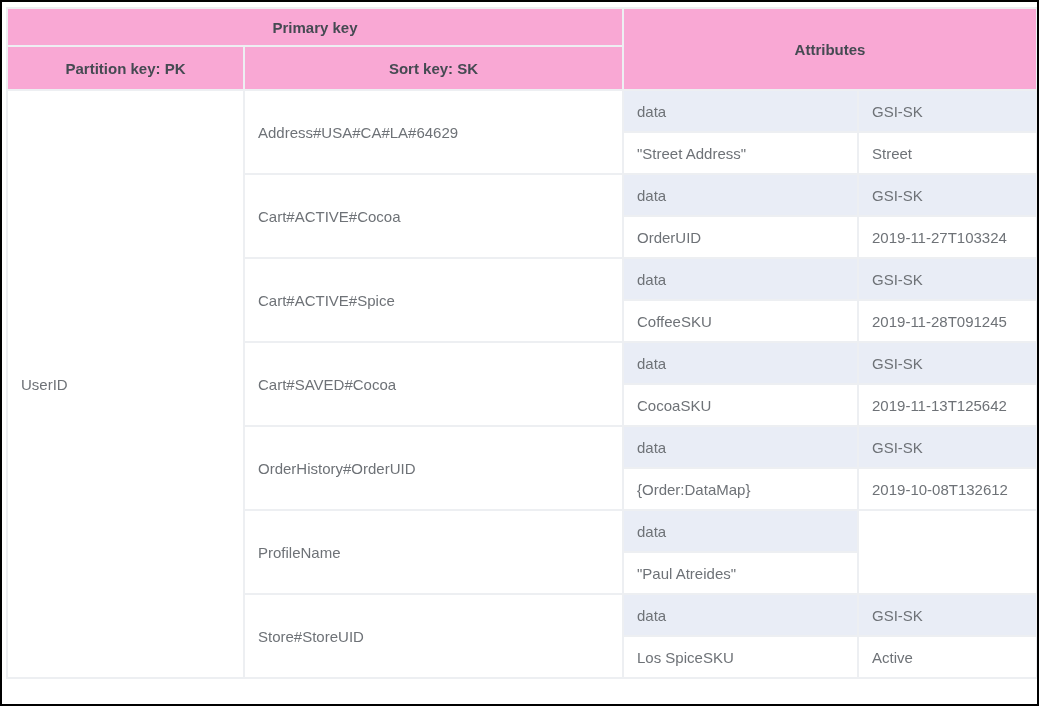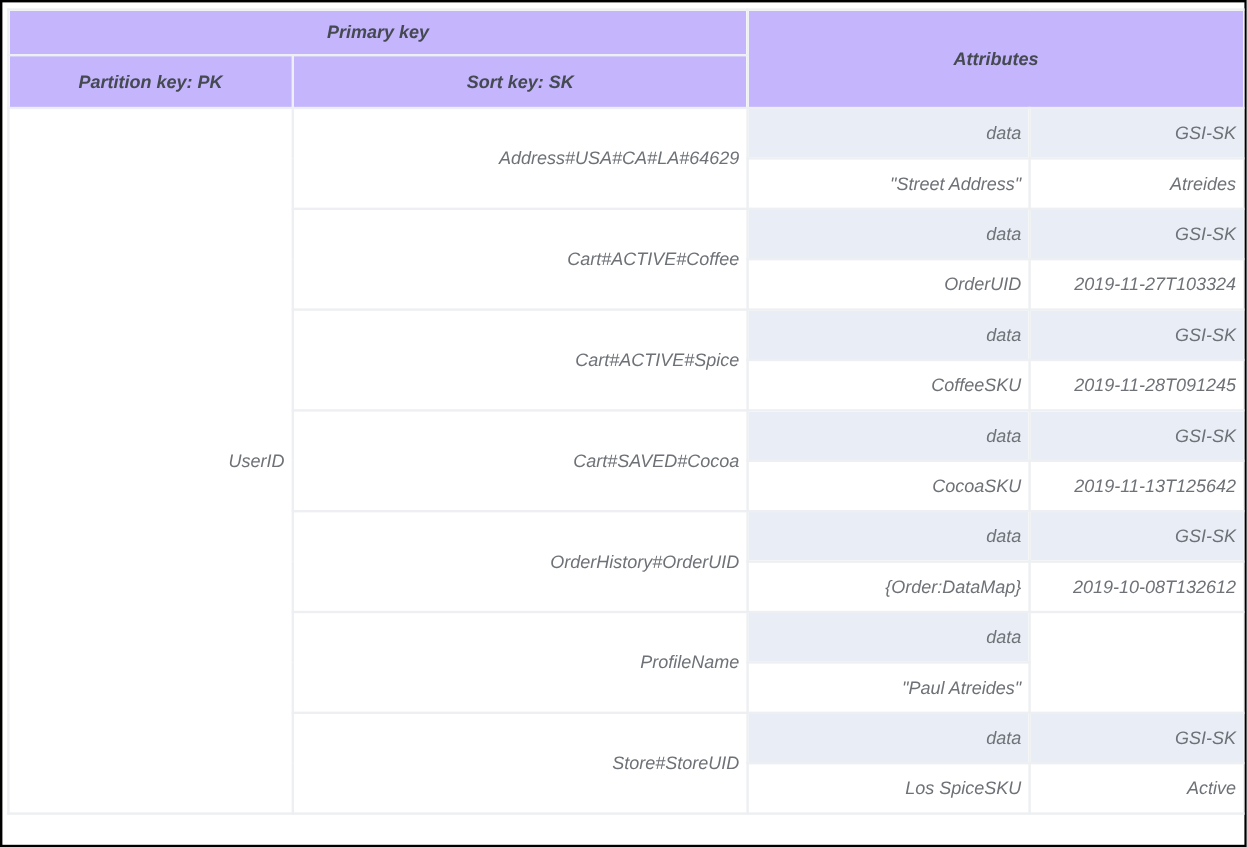--- a/index.html
+++ b/index.html
@@ -22,36 +22,34 @@
     table-layout: fixed;
     width: 1030px;
   }
   th, td {
     border: 2px solid #edeff2;
     vertical-align: middle;
     overflow: hidden;
     white-space: nowrap;
   }
   th {
-    background: #c4b5fd;
+    background: #f9a8d4;
     color: #454a52;
     font-size: 15px;
     font-weight: bold;
     text-align: center;
     padding: 0;
-    font-style: italic;
   }
   td {
     color: #6e7277;
     font-size: 15px;
     font-weight: normal;
-    text-align: right;
+    text-align: left;
     padding: 0 6px 0 13px;
     background: #ffffff;
-    font-style: italic;
   }
   td.shaded {
     background: #e9edf6;
   }
   td.empty {
     background: #ffffff;
   }
   tr.hdr1 { height: 38px; }
   tr.hdr2 { height: 44px; }
   tr.body-row { height: 42px; }
@@ -79,24 +77,24 @@
     </thead>
     <tbody>
         <tr class="body-row">
           <td class="pk-cell" rowspan="14">UserID</td>
           <td class="sk-cell" rowspan="2">Address#USA#CA#LA#64629</td>
           <td class="shaded">data</td>
           <td class="shaded">GSI-SK</td>
         </tr>
         <tr class="body-row">
           <td>"Street Address"</td>
-          <td>Atreides</td>
+          <td>Street</td>
         </tr>
         <tr class="body-row">
-          <td class="sk-cell" rowspan="2">Cart#ACTIVE#Coffee</td>
+          <td class="sk-cell" rowspan="2">Cart#ACTIVE#Cocoa</td>
           <td class="shaded">data</td>
           <td class="shaded">GSI-SK</td>
         </tr>
         <tr class="body-row">
           <td>OrderUID</td>
           <td>2019-11-27T103324</td>
         </tr>
         <tr class="body-row">
           <td class="sk-cell" rowspan="2">Cart#ACTIVE#Spice</td>
           <td class="shaded">data</td>

